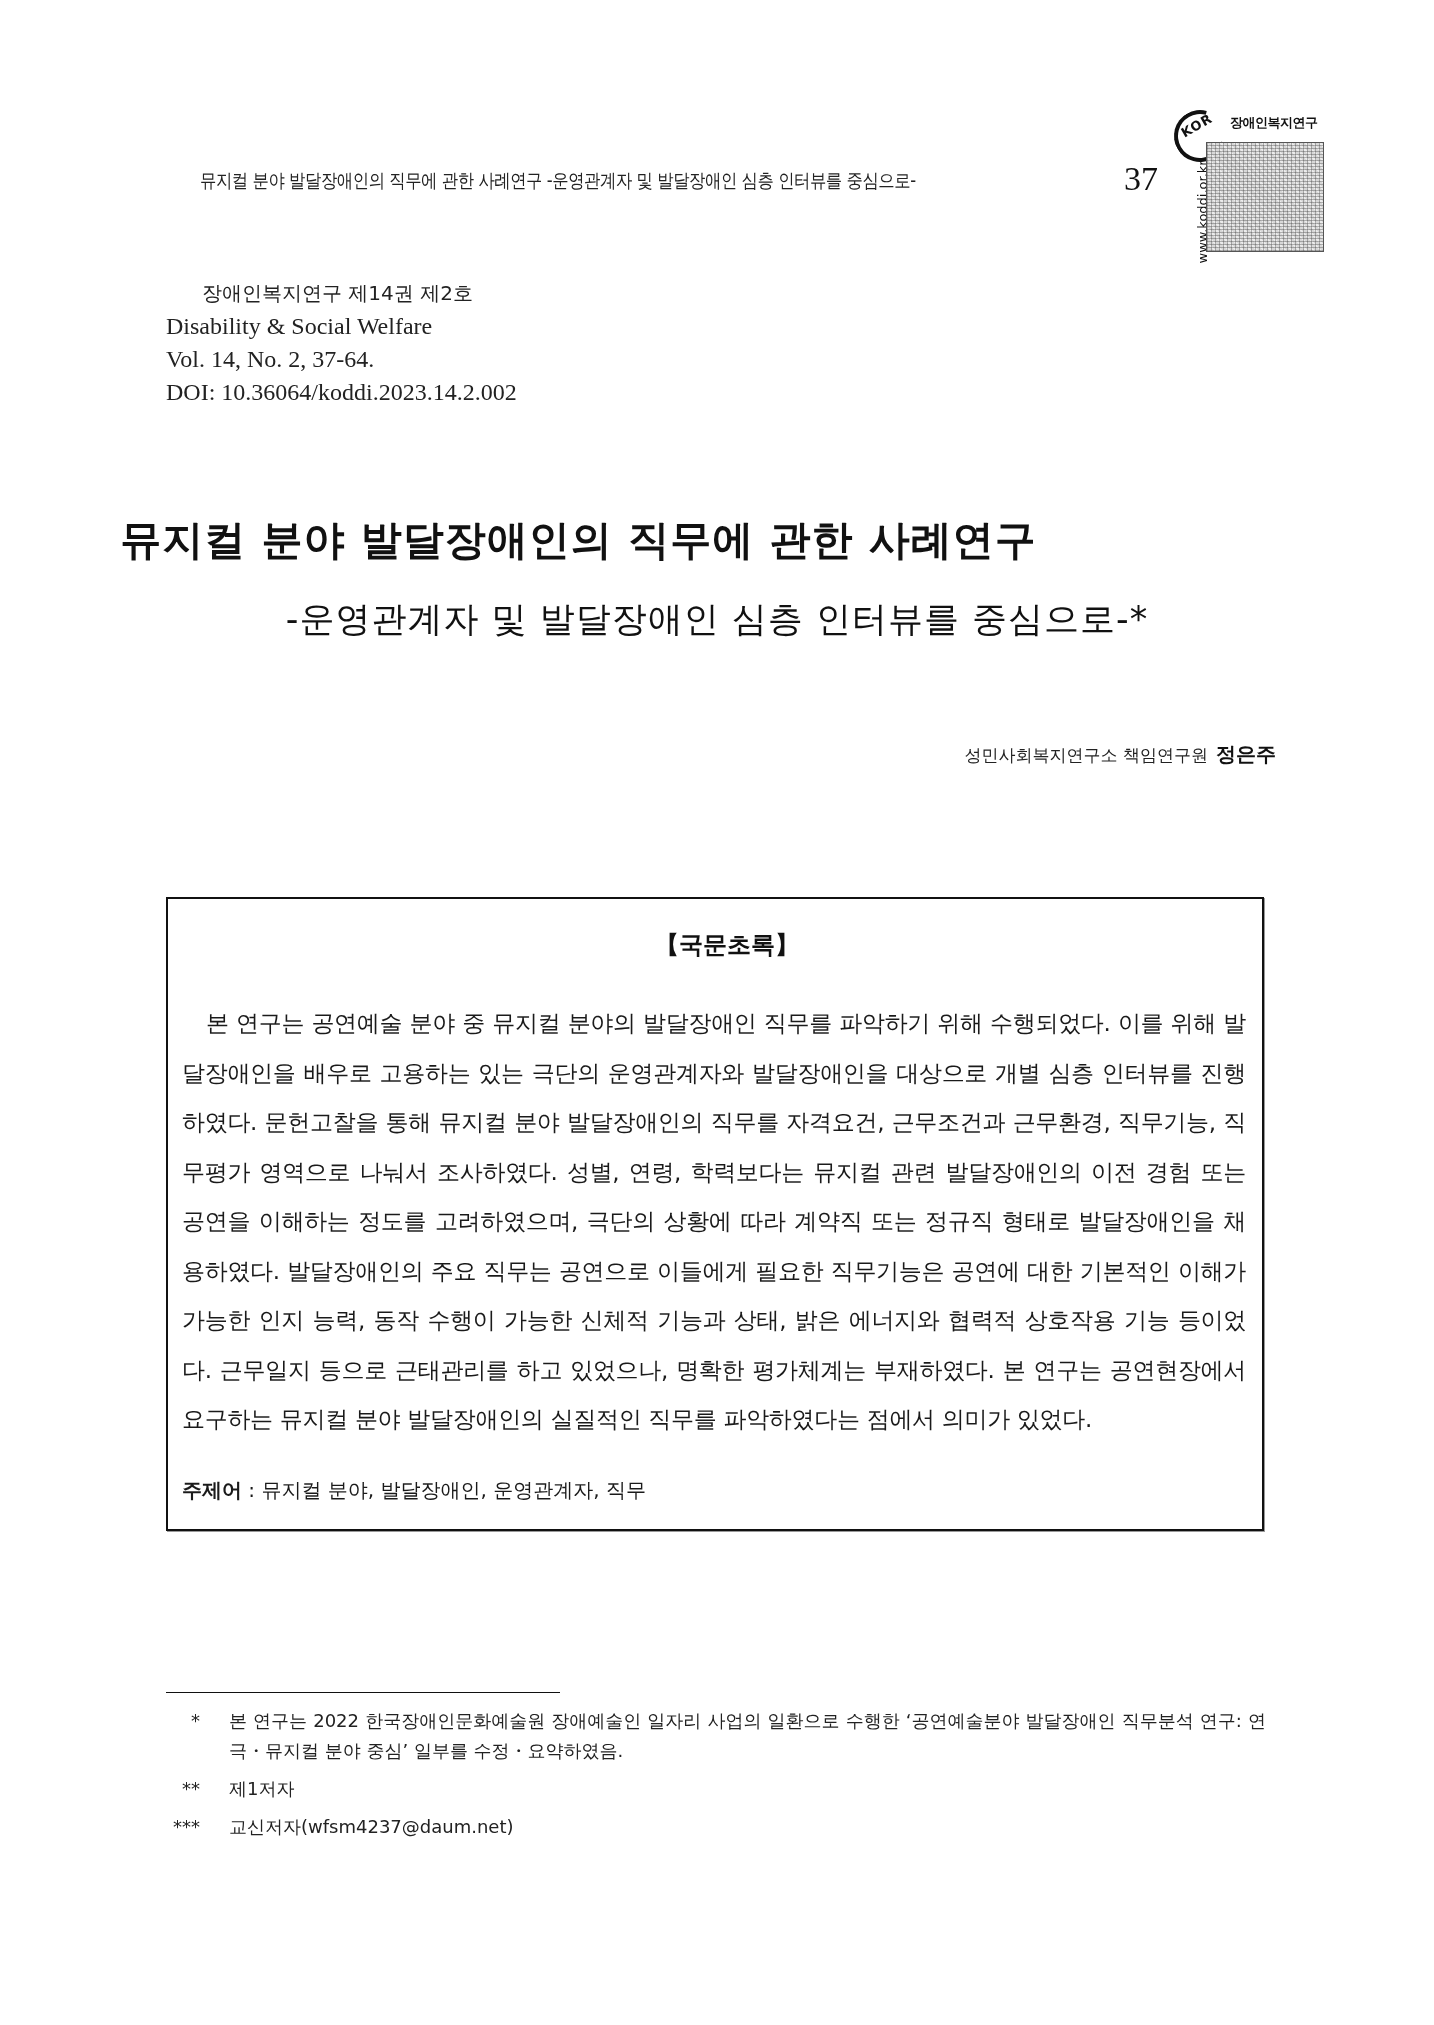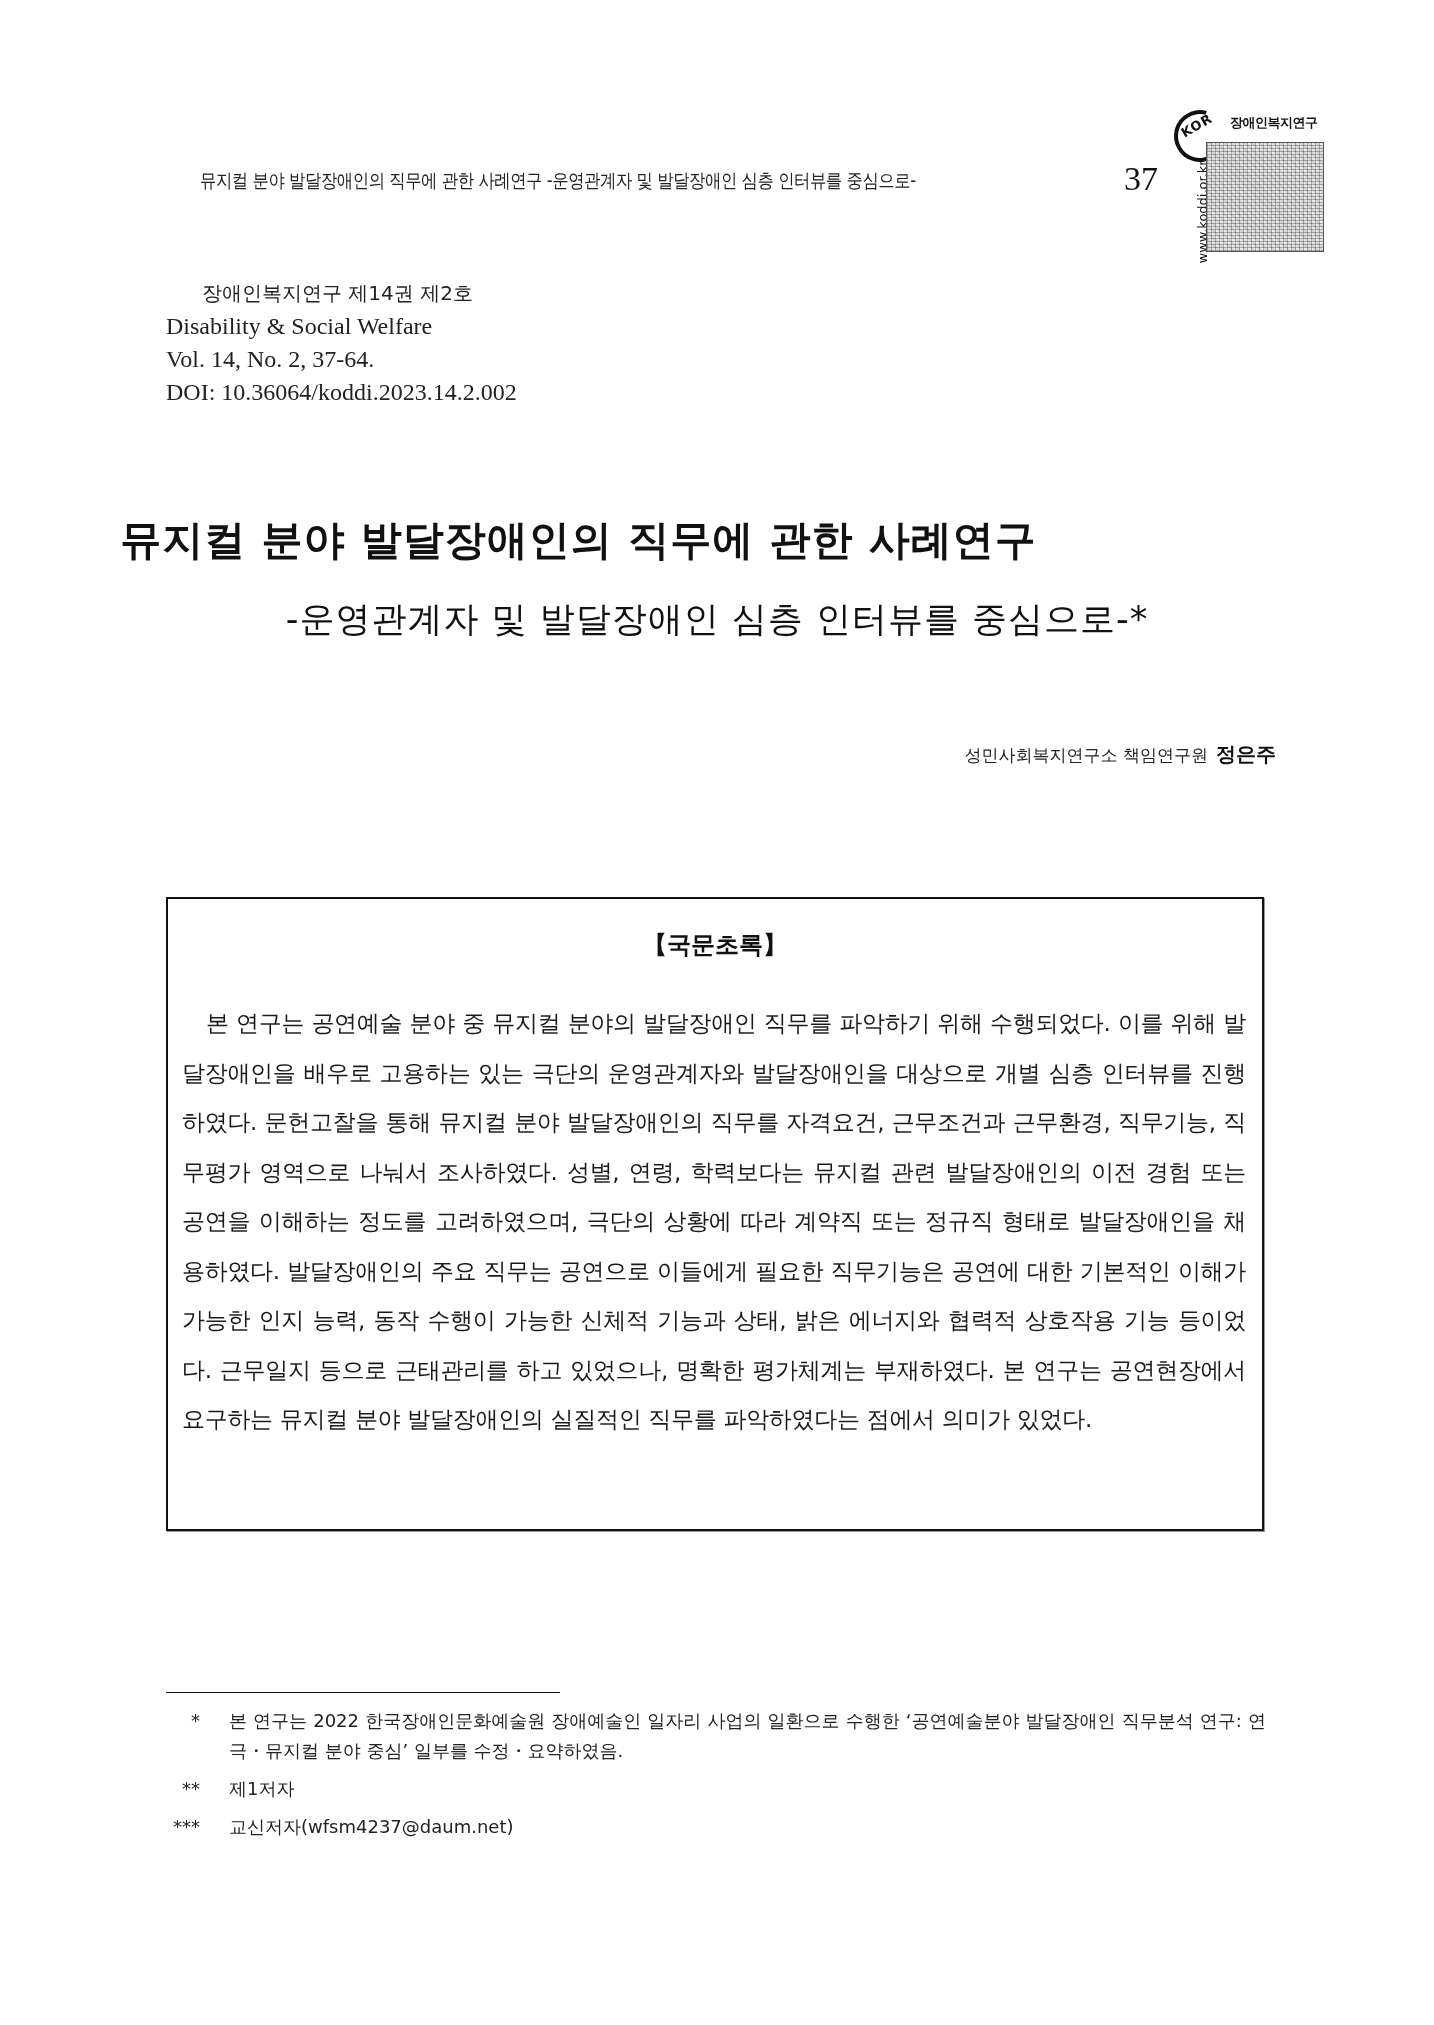--- a/index.html
+++ b/index.html
@@ -78,21 +78,21 @@
     .author-row sup { font-size: 11px; font-weight: bold; vertical-align: top; line-height: 16px; }
 
     
     .abstract-box {
       left: 166px; top: 897px; width: 1098px; height: 634px;
       border: 2px solid #111; box-shadow: 1px 1px 0 #999;
       box-sizing: border-box;
     }
     .abstract-heading {
       position: absolute; left: 0; width: 100%; top: 30px; text-align: center;
-      font-size: 24px; font-weight: bold;
+      font-size: 24px; font-weight: bold; padding-left: 12px;
     }
     .abstract-body {
       position: absolute; left: 14px; right: 16px; top: 100px;
       font-size: 23px; line-height: 49.5px; text-align: justify;
       text-indent: 24px; letter-spacing: -0.3px; color: #1a1a1a;
     }
     .keywords {
       position: absolute; left: 14px; top: 578px; font-size: 20px; color: #1a1a1a;
     }
     .keywords .kw-label { font-weight: bold; }
@@ -131,20 +131,23 @@
 
 <div class="abs authors">
   <div class="author-row">
     <span class="aff">성민사회복지연구소 책임연구원</span><span class="name">정은주</span><sup></sup>
   </div>
 </div>
 
 <div class="abs abstract-box">
   <div class="abstract-heading">【국문초록】</div>
   <div class="abstract-body">본 연구는 공연예술 분야 중 뮤지컬 분야의 발달장애인 직무를 파악하기 위해 수행되었다. 이를 위해 발달장애인을 배우로 고용하는 있는 극단의 운영관계자와 발달장애인을 대상으로 개별 심층 인터뷰를 진행하였다. 문헌고찰을 통해 뮤지컬 분야 발달장애인의 직무를 자격요건, 근무조건과 근무환경, 직무기능, 직무평가 영역으로 나눠서 조사하였다. 성별, 연령, 학력보다는 뮤지컬 관련 발달장애인의 이전 경험 또는 공연을 이해하는 정도를 고려하였으며, 극단의 상황에 따라 계약직 또는 정규직 형태로 발달장애인을 채용하였다. 발달장애인의 주요 직무는 공연으로 이들에게 필요한 직무기능은 공연에 대한 기본적인 이해가 가능한 인지 능력, 동작 수행이 가능한 신체적 기능과 상태, 밝은 에너지와 협력적 상호작용 기능 등이었다. 근무일지 등으로 근태관리를 하고 있었으나, 명확한 평가체계는 부재하였다. 본 연구는 공연현장에서 요구하는 뮤지컬 분야 발달장애인의 실질적인 직무를 파악하였다는 점에서 의미가 있었다.</div>
+  <div class="keywords">
+    <span class="kw-label">주제어</span><span> : </span><span>뮤지컬 분야, 발달장애인, 운영관계자, 직무</span>
+  </div>
 </div>
 
 <div class="abs footnote-rule"></div>
 <div class="abs footnotes">
   <div class="fn fn1">
     <span class="mark">*</span>
     <span class="txt">본 연구는 2022 한국장애인문화예술원 장애예술인 일자리 사업의 일환으로 수행한 ‘공연예술분야 발달장애인 직무분석 연구: 연극・뮤지컬 분야 중심’ 일부를 수정・요약하였음.</span>
   </div>
   <div class="fn">
     <span class="mark">**</span>

